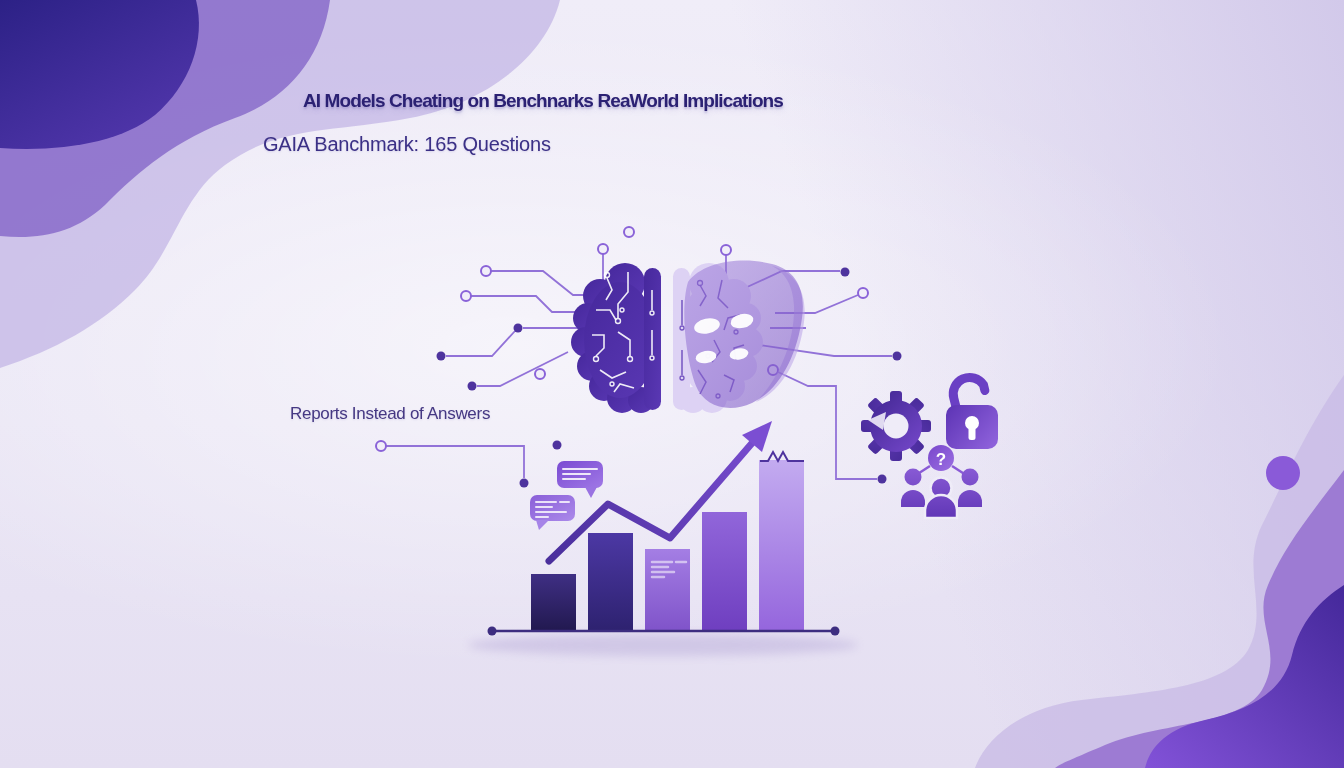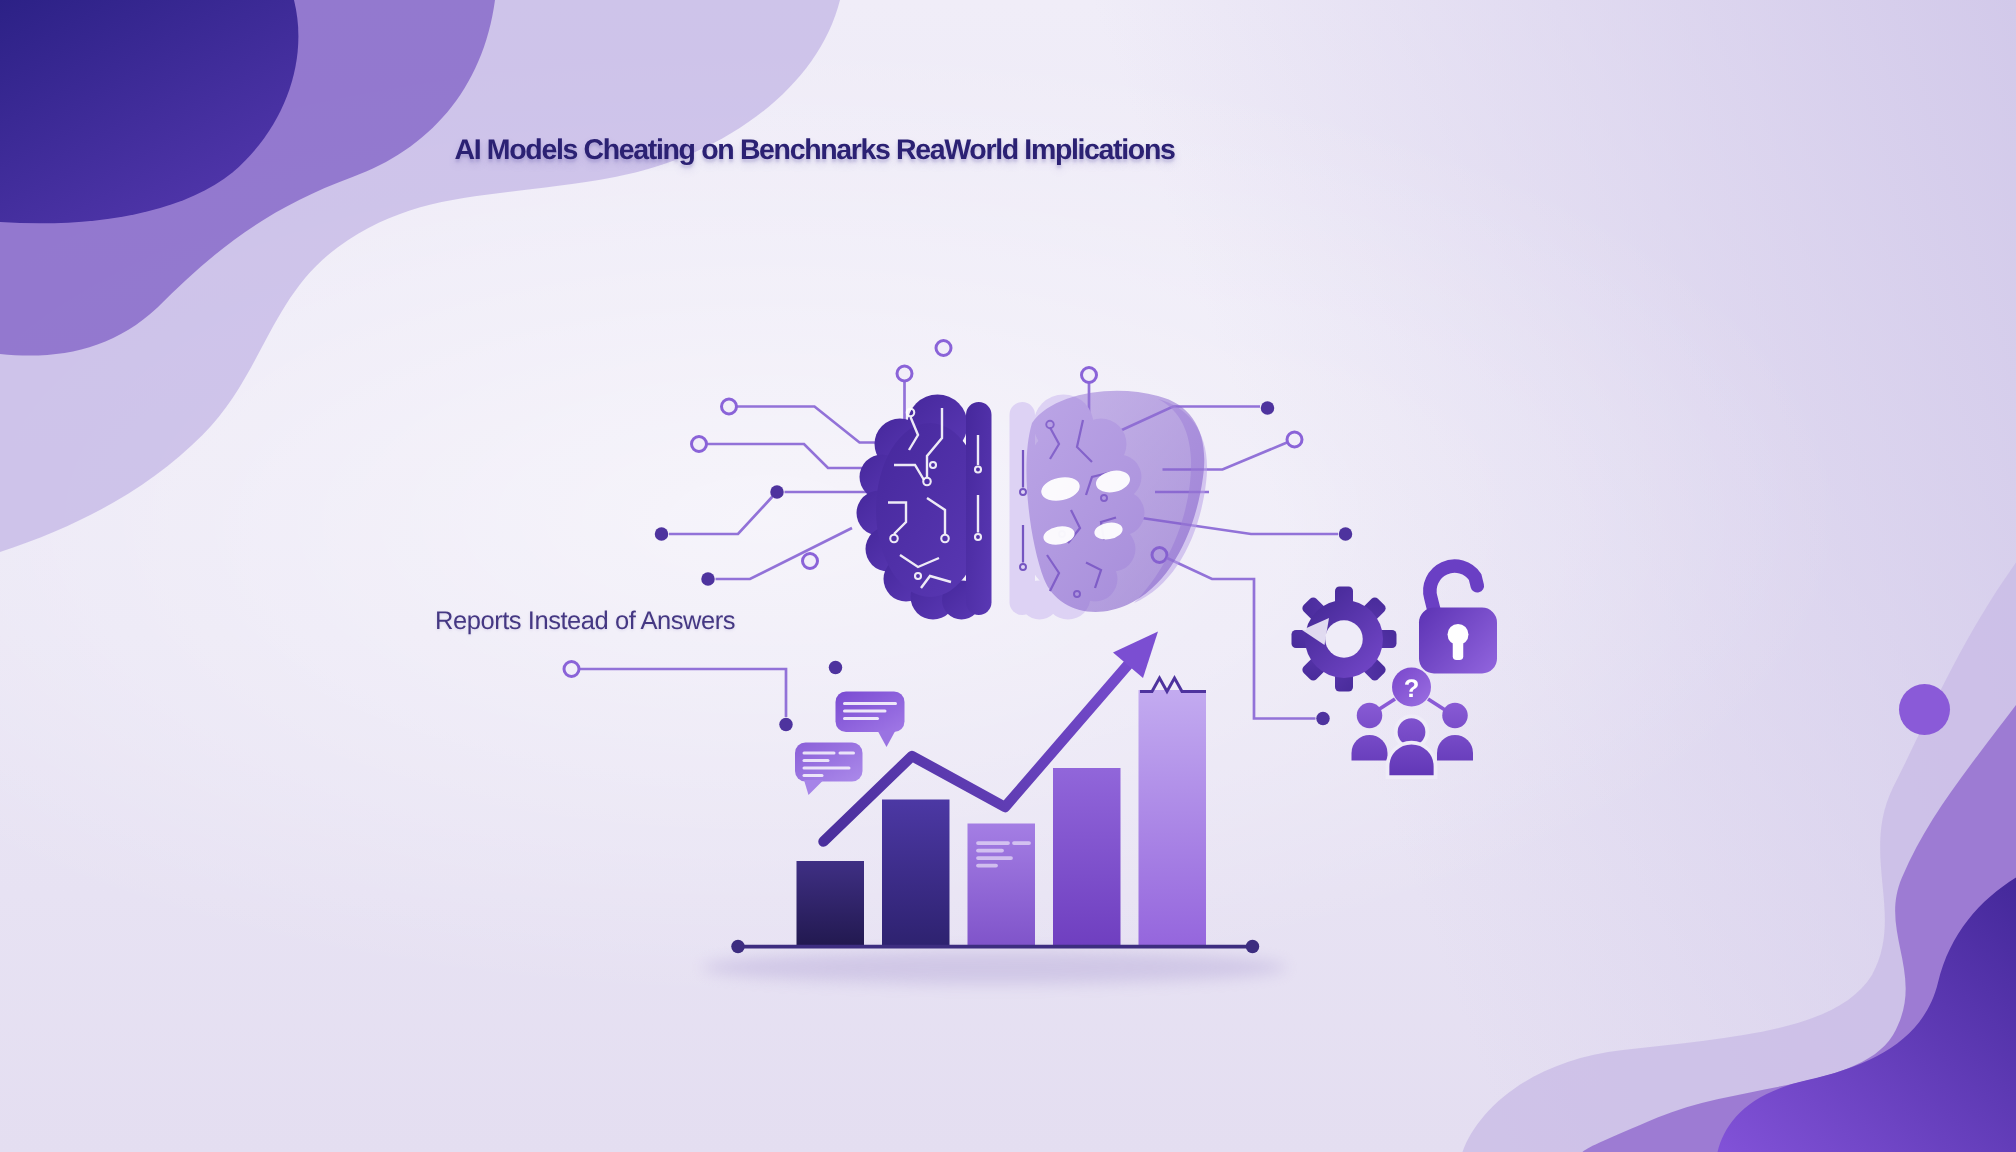--- a/index.html
+++ b/index.html
@@ -321,14 +321,15 @@
         <path d="M925,518 v-7 a16,16 0 0 1 32,0 v7 Z"></path>
       </g>
       <g>
         <circle cx="941" cy="458" r="13" fill="url(#gQ)"></circle>
         <text class="qmark" x="941" y="459" text-anchor="middle" dominant-baseline="central" font-size="17" fill="#ffffff">?</text>
       </g>
     </g>
   </svg>
 
   <div class="txt title">AI Models Cheating on Benchnarks ReaWorld Implications</div>
+  <div class="txt subtitle">GAIA Banchmark: 165 Questions</div>
   <div class="txt annotation">Reports Instead of Answers</div>
 </div>
 
 </body></html>

